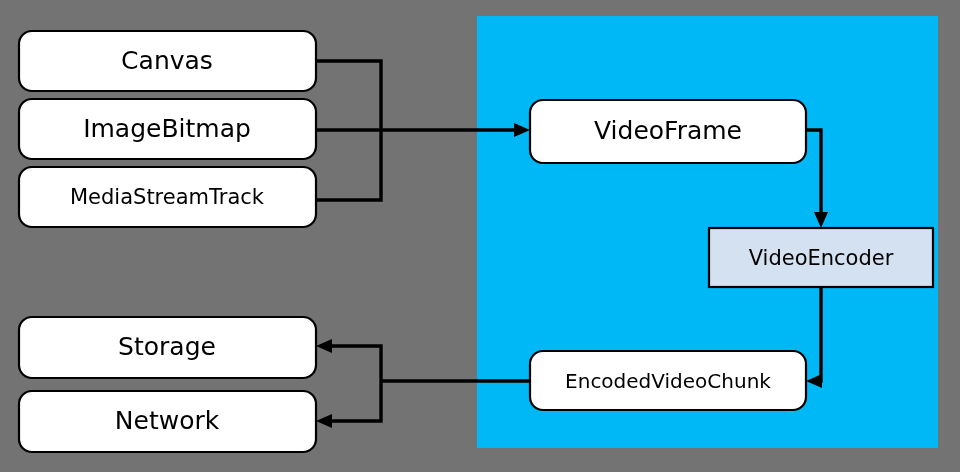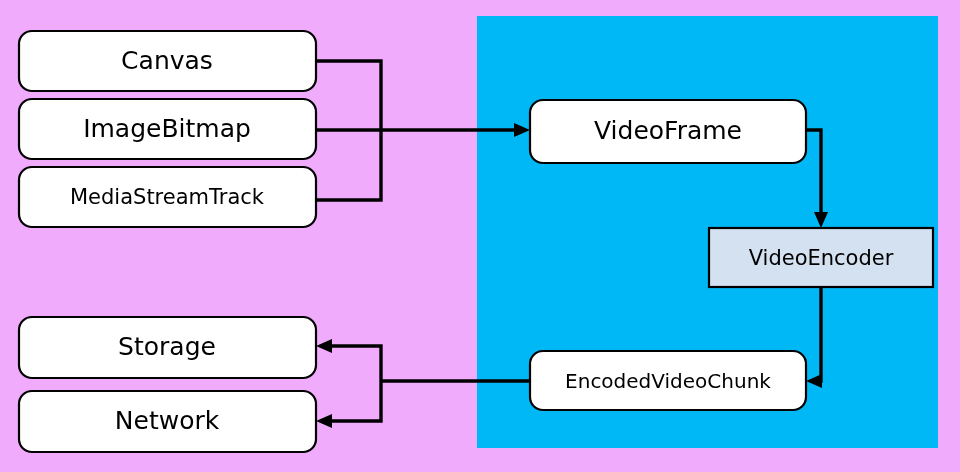--- a/index.html
+++ b/index.html
@@ -4,21 +4,21 @@
 <style>
   html, body {
     margin: 0;
     padding: 0;
     background: #4a6e4f;
   }
   #diagram-root {
     position: relative;
     width: 960px;
     height: 472px;
-    background: #f0abfc;
+    background: #737373;
     overflow: hidden;
     font-family: "DejaVu Sans", sans-serif;
   }
   svg.diagram-canvas {
     position: absolute;
     left: 0;
     top: 0;
     width: 960px;
     height: 472px;
     display: block;

